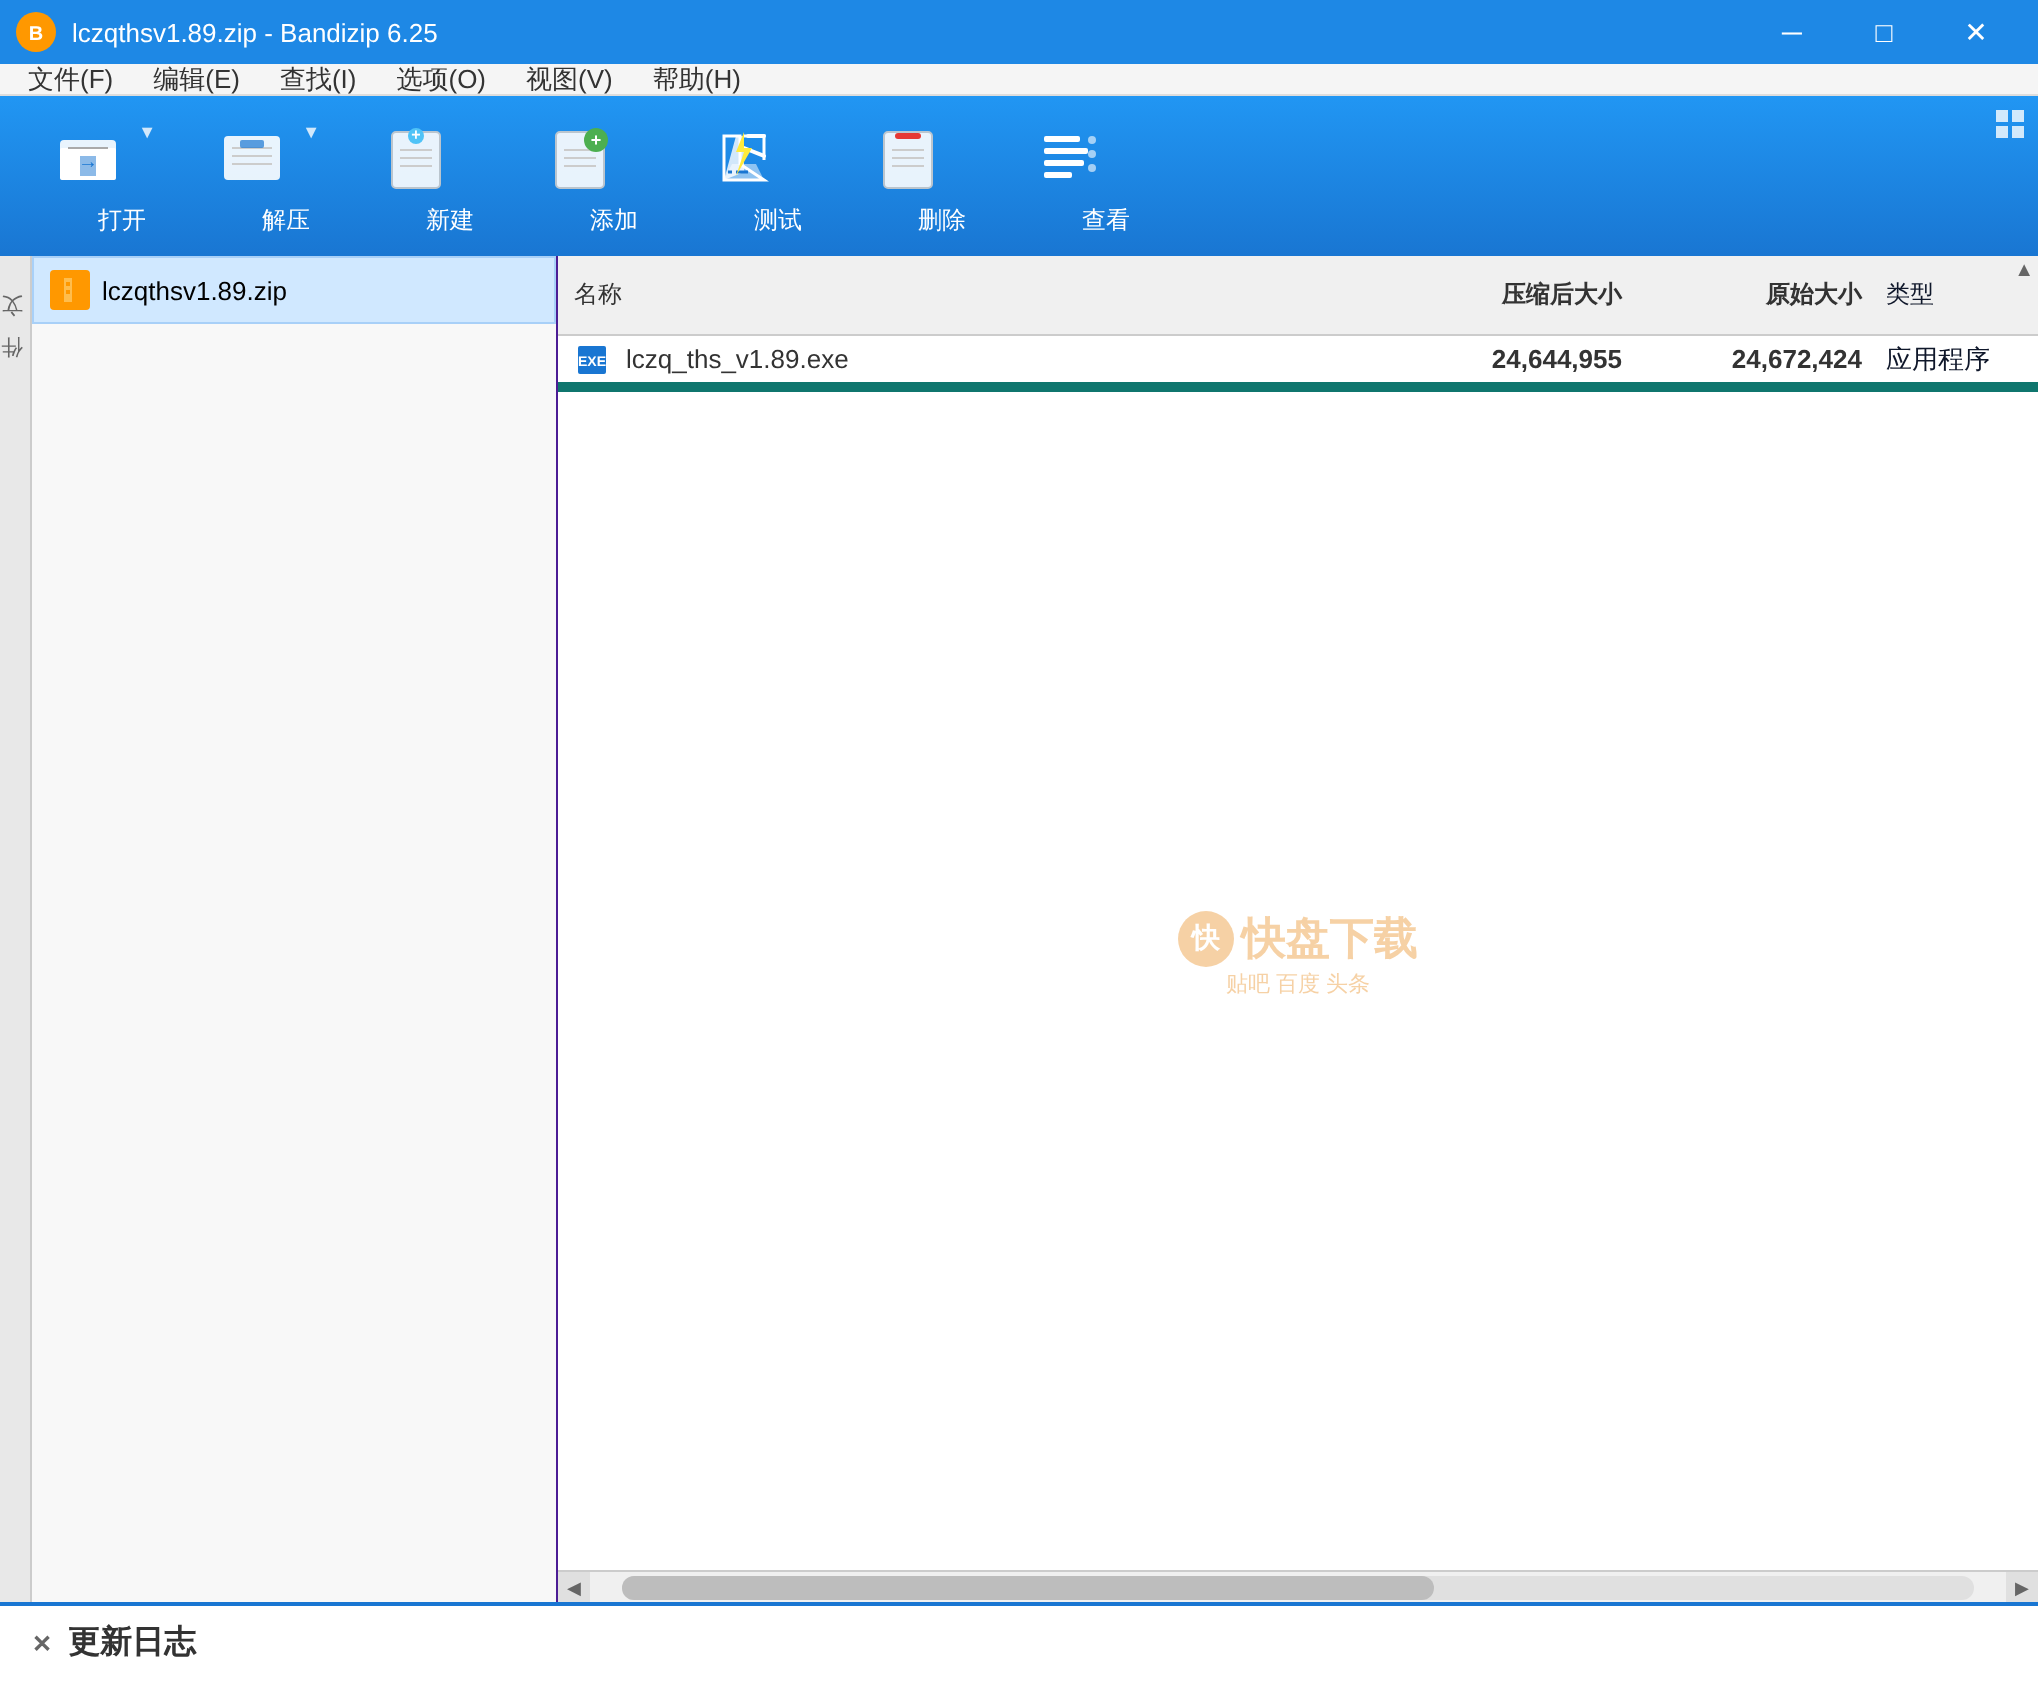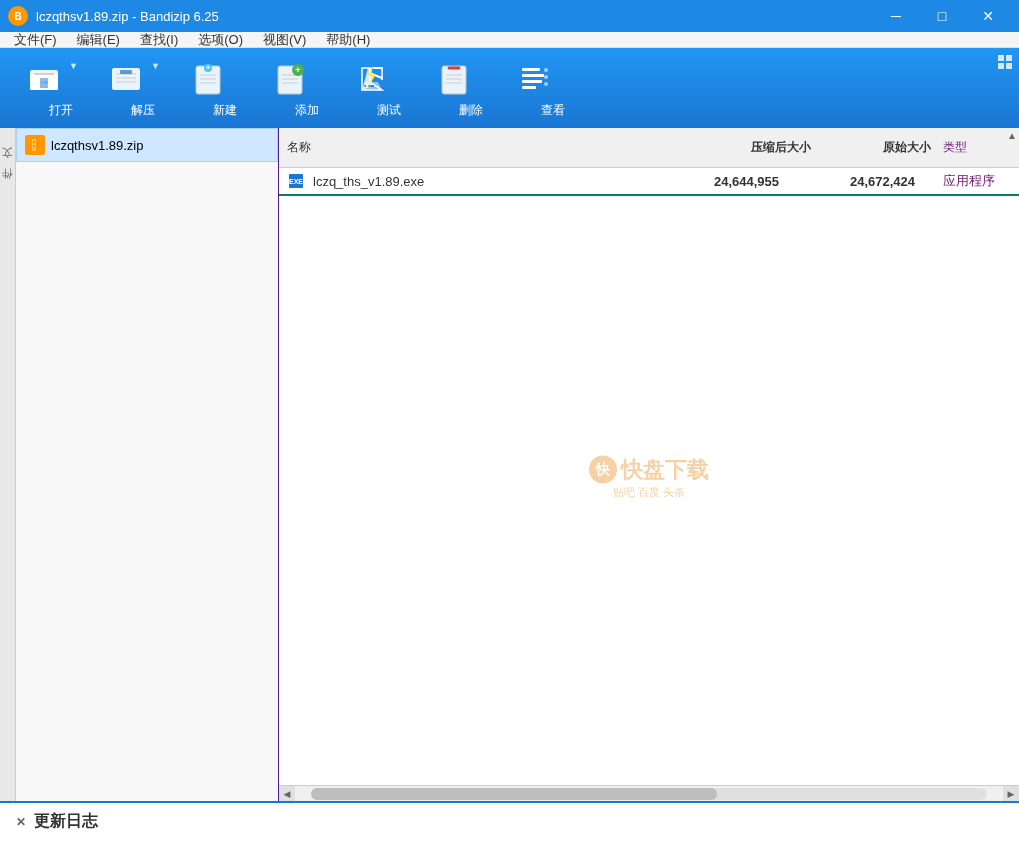--- a/index.html
+++ b/index.html
@@ -173,42 +173,41 @@
       display: flex;
       background: #f0f0f0;
       border-bottom: 1px solid #ccc;
       height: 40px;
       align-items: center;
       position: relative;
     }
     .col-name { flex: 1; padding-left: 8px; font-size: 12px; color: #333; display: flex; align-items: center; gap: 4px; }
     .col-compressed { width: 120px; text-align: right; padding-right: 8px; font-size: 12px; color: #333; font-weight: bold; }
     .col-original { width: 120px; text-align: right; padding-right: 8px; font-size: 12px; color: #333; font-weight: bold; }
-    .col-type { width: 80px; padding-left: 4px; font-size: 12px; color: #701a75; }
+    .col-type { width: 80px; padding-left: 4px; font-size: 12px; color: #0f172a; }
     .collapse-btn {
       position: absolute;
       right: 2px;
       top: 2px;
       font-size: 10px;
       cursor: pointer;
       color: #666;
     }
 
     .file-list-body {
       flex: 1;
       overflow: auto;
       position: relative;
     }
     .file-row {
       display: flex;
       align-items: center;
       height: 28px;
-      border-bottom: 2px solid #0f766e;
-      cursor: pointer;
-      gap: 16px;
+      border-bottom: 5px solid #0f766e;
+      cursor: pointer;
     }
     .file-row .col-name { font-size: 13px; }
     .file-row .col-compressed, .file-row .col-original { font-size: 13px; }
     .file-row .col-type { font-size: 13px; }
     .file-icon {
       width: 18px;
       height: 18px;
       margin-right: 4px;
       display: flex;
       align-items: center;

